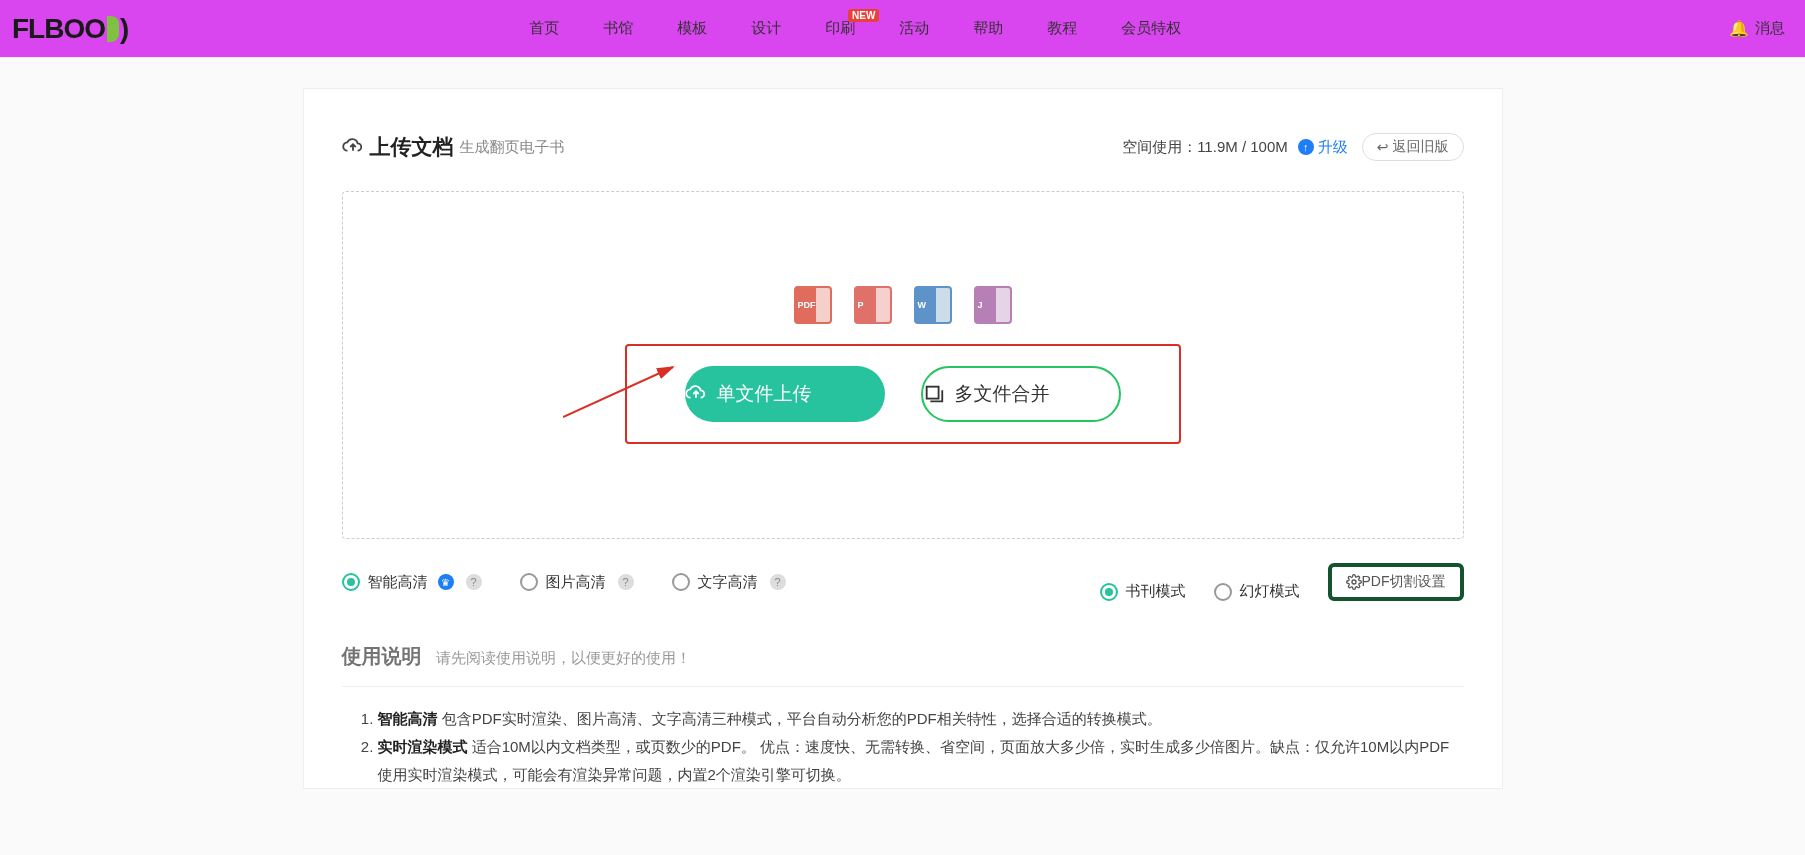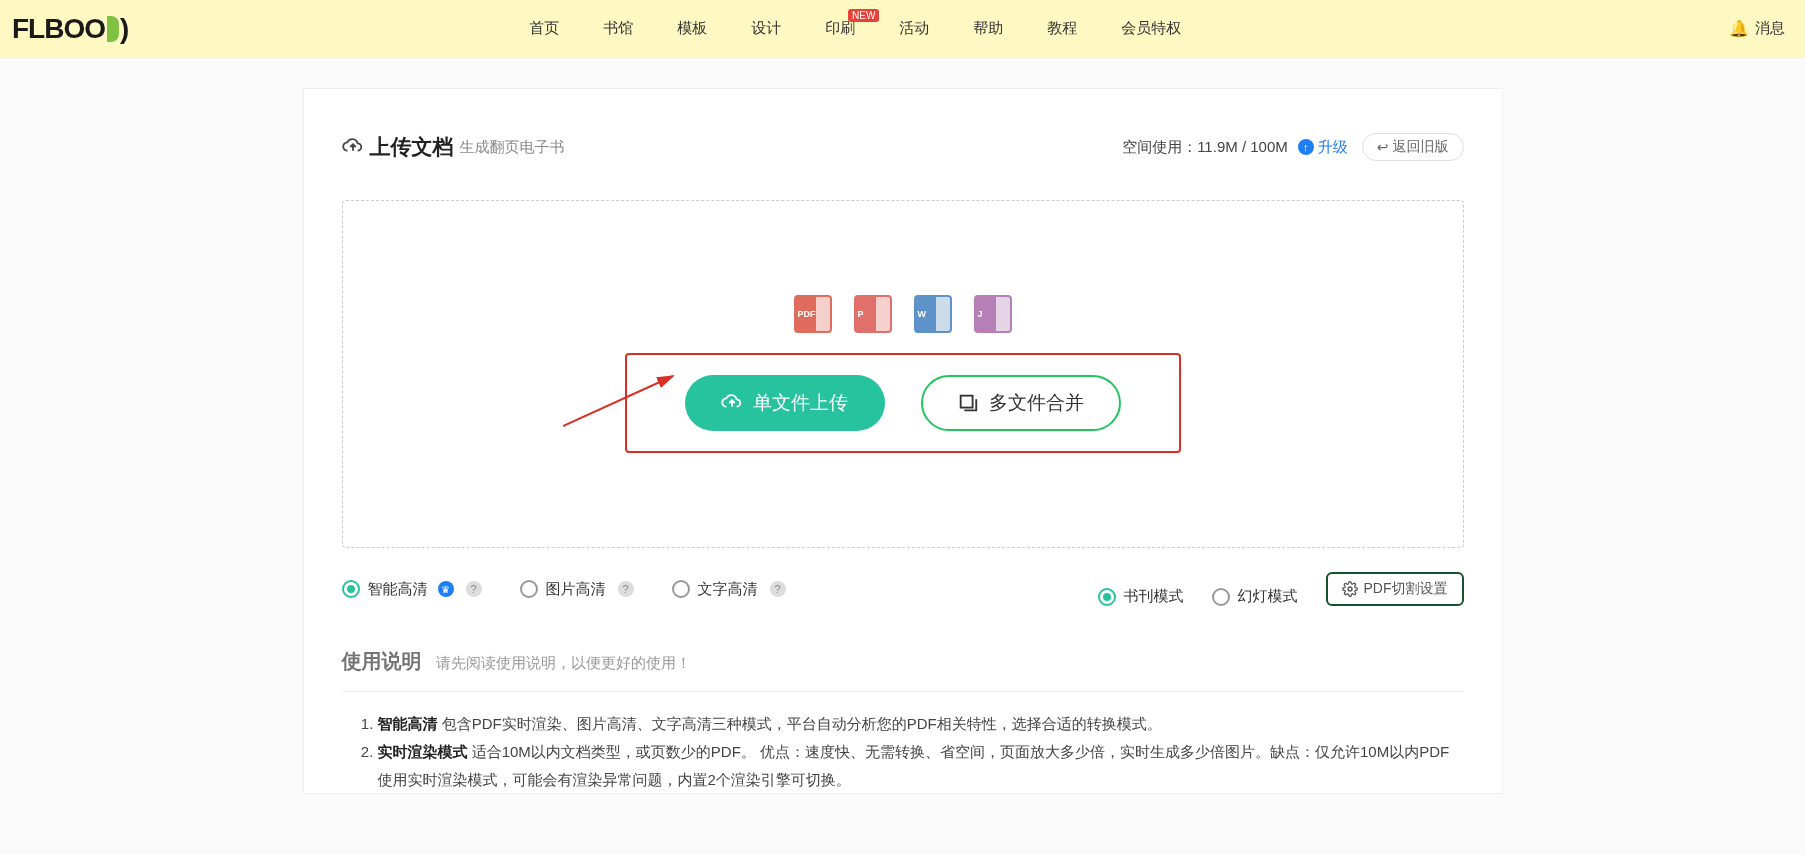--- a/index.html
+++ b/index.html
@@ -1,59 +1,59 @@
 <!DOCTYPE html>
 <html><head>
 <meta charset="utf-8">
 <style>
 *{margin:0;padding:0;box-sizing:border-box}
 body{font-family:"Microsoft YaHei","PingFang SC",sans-serif;background:#fafafa;color:#333;width:1805px}
-.header{background:#fef9c3;border-bottom:1px solid #eee;height:58px;display:flex;align-items:center;padding:0 20px 0 12px;position:relative}
+.header{background:#d946ef;border-bottom:1px solid #eee;height:58px;display:flex;align-items:center;padding:0 20px 0 12px;position:relative}
 .logo{font-family:Arial,sans-serif;font-weight:900;font-size:28px;letter-spacing:-1px;color:#1a1a1a;display:flex;align-items:center}
 .logo-accent{display:inline-block;width:12px;height:26px;background:#7fc241;border-radius:0 8px 8px 0;margin:0 2px}
 .nav{display:flex;gap:44px;margin-left:400px}
 .nav-item{font-size:15px;color:#333;cursor:pointer;position:relative}
-.new-badge{position:absolute;top:-10px;right:-24px;background:#e8413a;color:#fff;font-size:10px;padding:1px 4px;border-radius:3px;font-weight:normal}
+.new-badge{position:absolute;top:-10px;right:-24px;background:#e8413a;color:#fff;font-size:10px;padding:1px 4px;border-radius:3px;font-weight:bold}
 .msg{margin-left:auto;display:flex;align-items:center;gap:6px;font-size:15px;color:#333;cursor:pointer}
 .bell{font-size:16px}
 .container{width:1200px;margin:0 auto;background:#fff;border:1px solid #eee;margin-top:30px;padding:44px 0 0 0}
-.title-row{display:flex;align-items:center;padding:0 38px;margin-bottom:39px}
+.title-row{display:flex;align-items:center;padding:0 38px;margin-bottom:30px}
 .upload-icon{width:22px;height:22px;margin-right:6px;color:#444}
 .title{font-size:21px;font-weight:700;color:#222}
 .subtitle{font-size:15px;color:#888;margin-left:6px}
 .space{margin-left:auto;font-size:15px;color:#444}
 .upgrade{display:inline-flex;align-items:center;gap:4px;margin:0 14px 0 10px;color:#1e7ef5;font-size:15px;cursor:pointer}
 .upgrade-icon{width:16px;height:16px;background:#1e7ef5;border-radius:50%;color:#fff;display:inline-flex;align-items:center;justify-content:center;font-size:11px}
 .return-old{border:1px solid #ddd;border-radius:16px;padding:4px 14px;font-size:14px;color:#666;cursor:pointer;display:inline-flex;align-items:center;gap:4px}
 .dropzone{margin:0 38px;border:1px dashed #ccc;border-radius:4px;height:348px;display:flex;flex-direction:column;align-items:center;justify-content:center;position:relative}
 .file-icons{display:flex;gap:22px;margin-bottom:20px}
 .ficon{width:38px;height:38px;border-radius:4px;display:flex;align-items:center;justify-content:center;font-size:12px;font-weight:bold;color:#fff;position:relative;border:2px solid}
 .fi-pdf{border-color:#e06c5e;background:linear-gradient(to right,#e06c5e 60%,#f5cfc9 60%)}
 .fi-ppt{border-color:#e0716a;background:linear-gradient(to right,#e0716a 60%,#f5d0cd 60%)}
 .fi-word{border-color:#5e93c9;background:linear-gradient(to right,#5e93c9 60%,#cddce9 60%)}
 .fi-jpg{border-color:#b67fb6;background:linear-gradient(to right,#b67fb6 60%,#e5d4e5 60%)}
 .ficon span{position:absolute;left:2px;font-size:9px}
 .red-box{border:2px solid #d93025;border-radius:4px;padding:20px 58px 20px 58px;display:flex;flex-direction:column;align-items:center;gap:26px}
 .btnrow{display:flex;gap:36px}
-.btn{height:56px;width:200px;border-radius:28px;display:flex;align-items:center;justify-content:center;gap:10px;font-size:19px;cursor:pointer;border:none}
+.btn{height:56px;width:200px;border-radius:28px;display:flex;align-items:center;gap:10px;font-size:19px;cursor:pointer;border:none}
 .btn-primary{background:#27c29e;color:#fff}
 .btn-secondary{background:#fff;color:#333;border:2px solid #22c55e}
 .hint{font-size:14px;color:#999}
 .hint b{color:#4a7db3;font-weight:600}
 .arrow{position:absolute;left:220px;top:170px}
 .options{display:flex;align-items:center;padding:24px 38px 8px 38px;font-size:15px}
 .radio-group{display:flex;gap:38px;align-items:center}
 .radio{display:flex;align-items:center;gap:8px;cursor:pointer}
 .radio-circle{width:18px;height:18px;border:2px solid #999;border-radius:50%;display:flex;align-items:center;justify-content:center}
 .radio.checked .radio-circle{border-color:#27c29e}
 .radio.checked .radio-circle::after{content:"";width:8px;height:8px;background:#27c29e;border-radius:50%}
 .badge-icon{width:16px;height:16px;background:#1e7ef5;border-radius:50%;display:inline-flex;align-items:center;justify-content:center;color:#fff;font-size:10px;margin-left:2px}
 .help-icon{width:16px;height:16px;background:#ddd;border-radius:50%;display:inline-flex;align-items:center;justify-content:center;color:#888;font-size:11px;margin-left:4px}
 .right-opts{margin-left:auto;display:flex;align-items:flex-end;gap:28px}
-.pdf-cut{border:2px solid #14532d;border-radius:6px;padding:6px 14px;display:flex;align-items:center;gap:6px;font-size:14px;color:#555;cursor:pointer}
+.pdf-cut{border:4px solid #14532d;border-radius:6px;padding:6px 14px;display:flex;align-items:center;font-size:14px;color:#555;cursor:pointer}
 .instructions{padding:34px 38px 0 38px}
 .inst-title{font-size:20px;font-weight:700;color:#737373;display:inline-block}
 .inst-sub{font-size:15px;color:#999;margin-left:10px}
 .inst-hr{border:none;border-top:1px solid #eee;margin:16px 0 18px 0}
 .inst-list{padding-left:36px;font-size:15px;color:#444;line-height:1.85}
 .inst-list b{font-weight:700;color:#222}
 </style>
 </head>
 <body>
 

